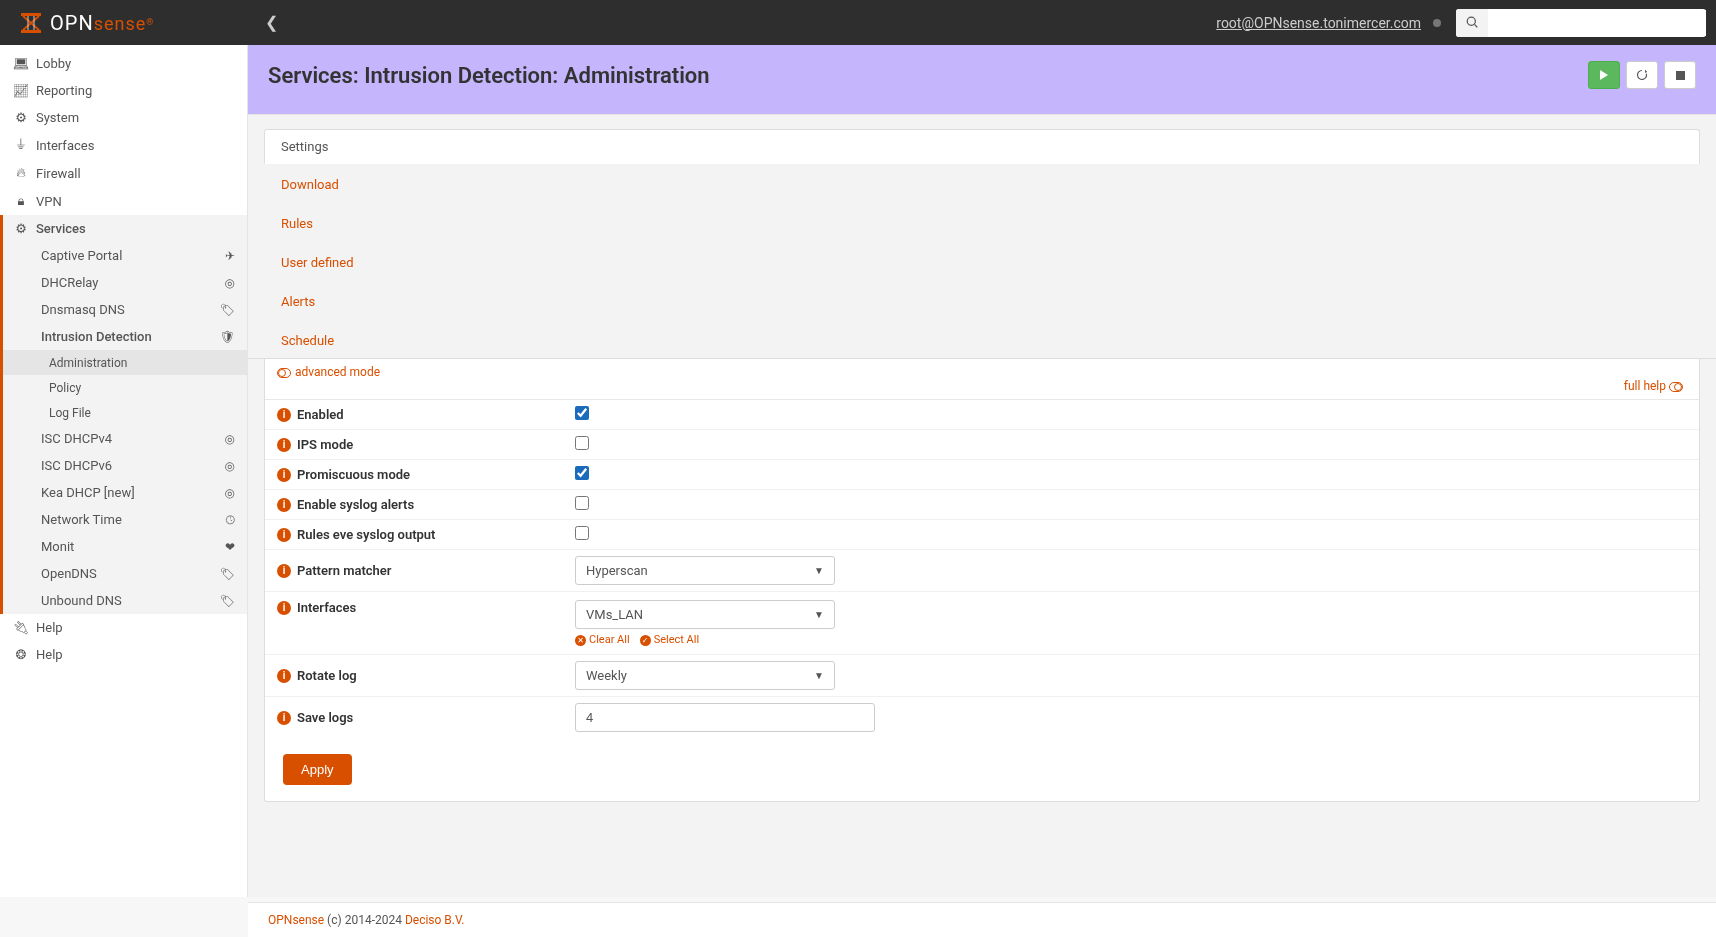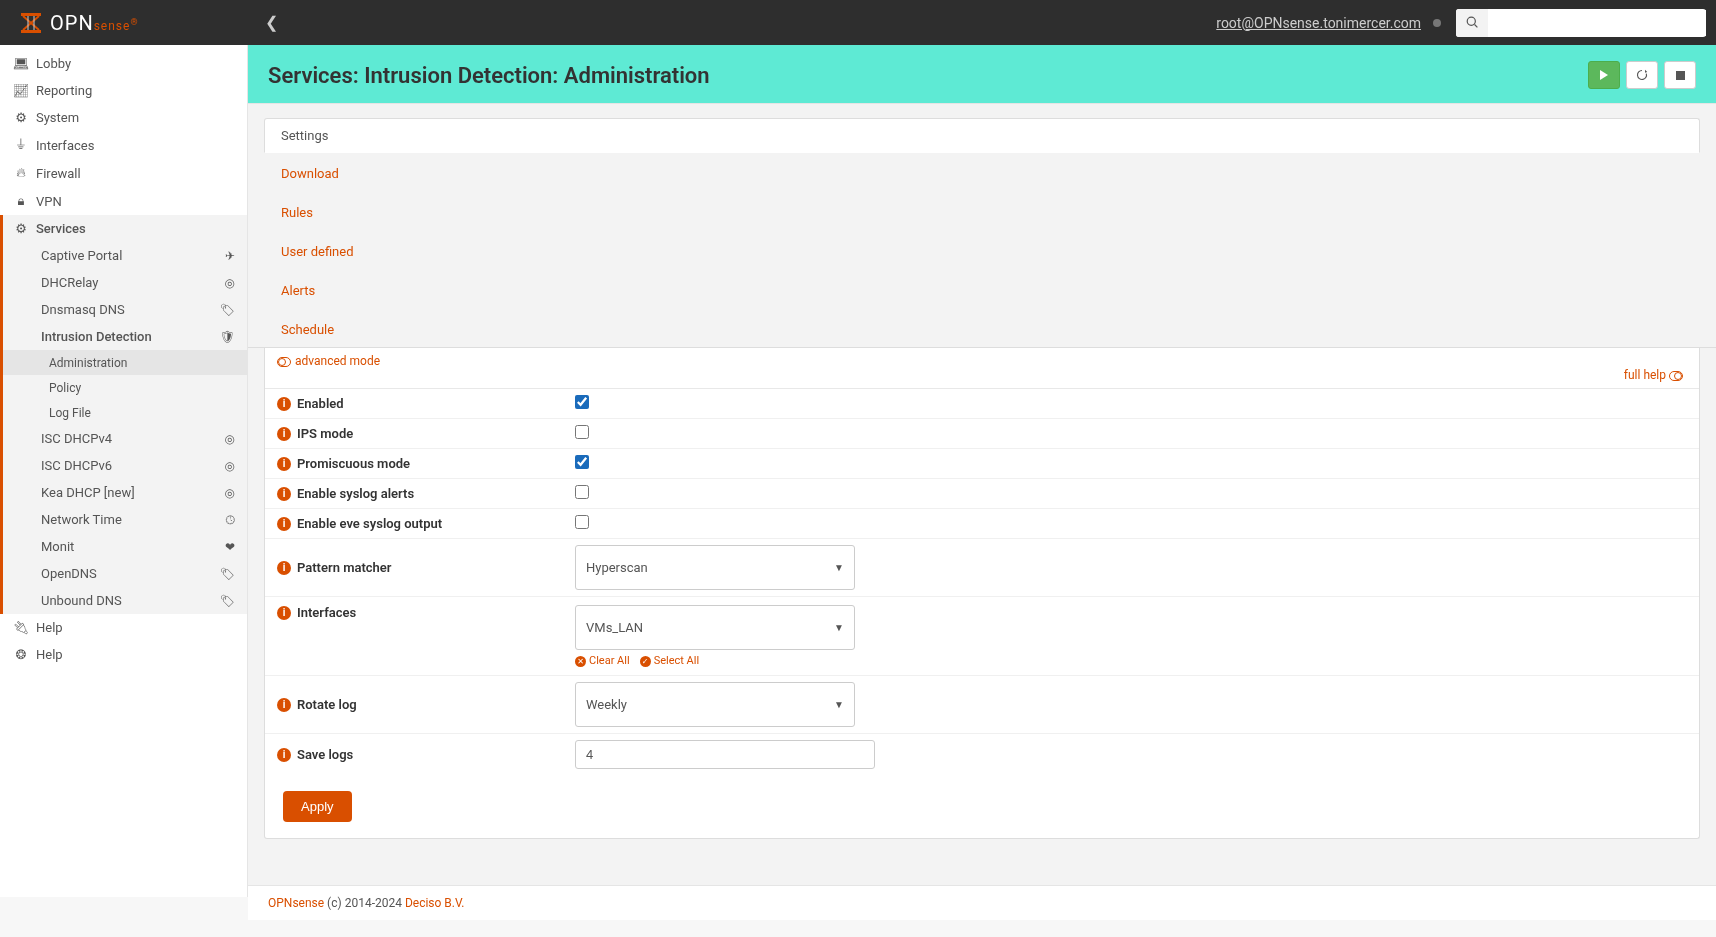--- a/index.html
+++ b/index.html
@@ -22,21 +22,21 @@
   color: #ccc;
 }
 .logo-block {
   display: flex;
   align-items: center;
   width: 250px;
   padding-left: 8px;
 }
 .logo-svg { display: inline-block; }
 .logo-text-white { color: #fff; font-weight: 400; font-size: 20px; letter-spacing: 1px; }
-.logo-text-orange { color: #d94f00; font-weight: 400; font-size: 12px; letter-spacing: 1px; }
+.logo-text-orange { color: #d94f00; font-weight: 400; font-size: 18px; letter-spacing: 1px; }
 .chevron { color: #ccc; font-size: 16px; margin-left: 5px; cursor: pointer; }
 .nav-spacer { flex: 1; }
 .user-text { color: #ccc; font-size: 14px; margin-right: 12px; text-decoration: underline; }
 .status-dot { width: 8px; height: 8px; border-radius: 50%; background: #777; margin-right: 15px; }
 .search-wrap { display: flex; align-items: center; background: #fff; border-radius: 3px; height: 28px; width: 250px; }
 .search-btn { background: #f3f3f3; border: none; width: 32px; height: 28px; border-radius: 3px 0 0 3px; display:flex; align-items:center; justify-content:center; color:#555; cursor:pointer;}
 .search-input { border: none; height: 26px; flex: 1; padding: 0 8px; font-size: 12px; outline:none; }
 
 
 .container { display: flex; min-height: calc(937px - 45px - 40px); }
@@ -92,22 +92,22 @@
 
 
 .main {
   flex: 1;
   padding: 0;
   background: #f3f3f3;
 }
 .page-header {
   display: flex;
   align-items: center;
-  padding: 16px 20px 14px 20px;
-  background: #5eead4;
+  padding: 16px 20px 25px 20px;
+  background: #c4b5fd;
   border-bottom: 1px solid #e5e5e5;
 }
 .page-title {
   font-size: 22px;
   font-weight: 600;
   color: #333;
 }
 .header-actions { margin-left: auto; display: flex; gap: 6px; }
 .hbtn {
   border: 1px solid #ccc;
@@ -192,24 +192,24 @@
   font-size:10px;
   align-items:center;
   justify-content:center;
   margin-right:6px;
   font-weight:bold;
   flex-shrink:0;
 }
 .input-cell { flex: 1; }
 input[type="checkbox"] { width:14px; height:14px; accent-color: #1a6bbb; }
 .select-btn {
-  width: 280px;
+  width: 260px;
   border: 1px solid #ccc;
   border-radius: 3px;
-  padding: 14px 10px;
+  padding: 6px 10px;
   background: #fff;
   display: flex;
   align-items: center;
   font-size: 13px;
   color: #555;
   cursor:pointer;
 }
 .select-btn .caret { margin-left: auto; font-size: 10px; color:#555;}
 .textbox {
   width: 300px;
@@ -238,21 +238,21 @@
   border:none;
   padding:8px 18px;
   border-radius:4px;
   font-size:13px;
   cursor:pointer;
 }
 
 
 .footer {
   position: absolute;
-  bottom: 17px;
+  bottom: 0;
   left: 248px;
   right: 0;
   padding: 10px 20px;
   font-size: 12px;
   color: #555;
   background: #fff;
   border-top: 1px solid #e5e5e5;
 }
 .footer a { color: #d94f00; text-decoration: none; }
 </style>
@@ -447,21 +447,21 @@
       <div class="form-row">
         <div class="label-cell">
             <span class="info-icon">i</span>
             <span>Enable syslog alerts</span>
           </div>
         <div class="input-cell"><input type="checkbox" style=""></div>
       </div>
       <div class="form-row">
         <div class="label-cell">
             <span class="info-icon">i</span>
-            <span>Enable eve syslog output</span>
+            <span>Rules eve syslog output</span>
           </div>
         <div class="input-cell"><input type="checkbox" style=""></div>
       </div>
       <div class="form-row">
         <div class="label-cell">
             <span class="info-icon">i</span>
             <span>Pattern matcher</span>
           </div>
         <div class="input-cell">
             <div class="select-btn">

